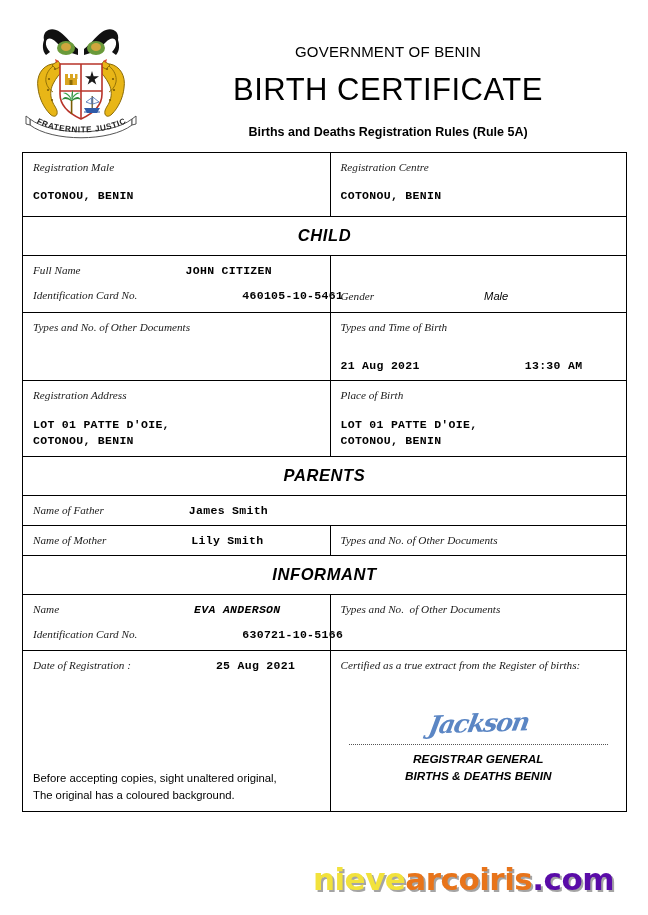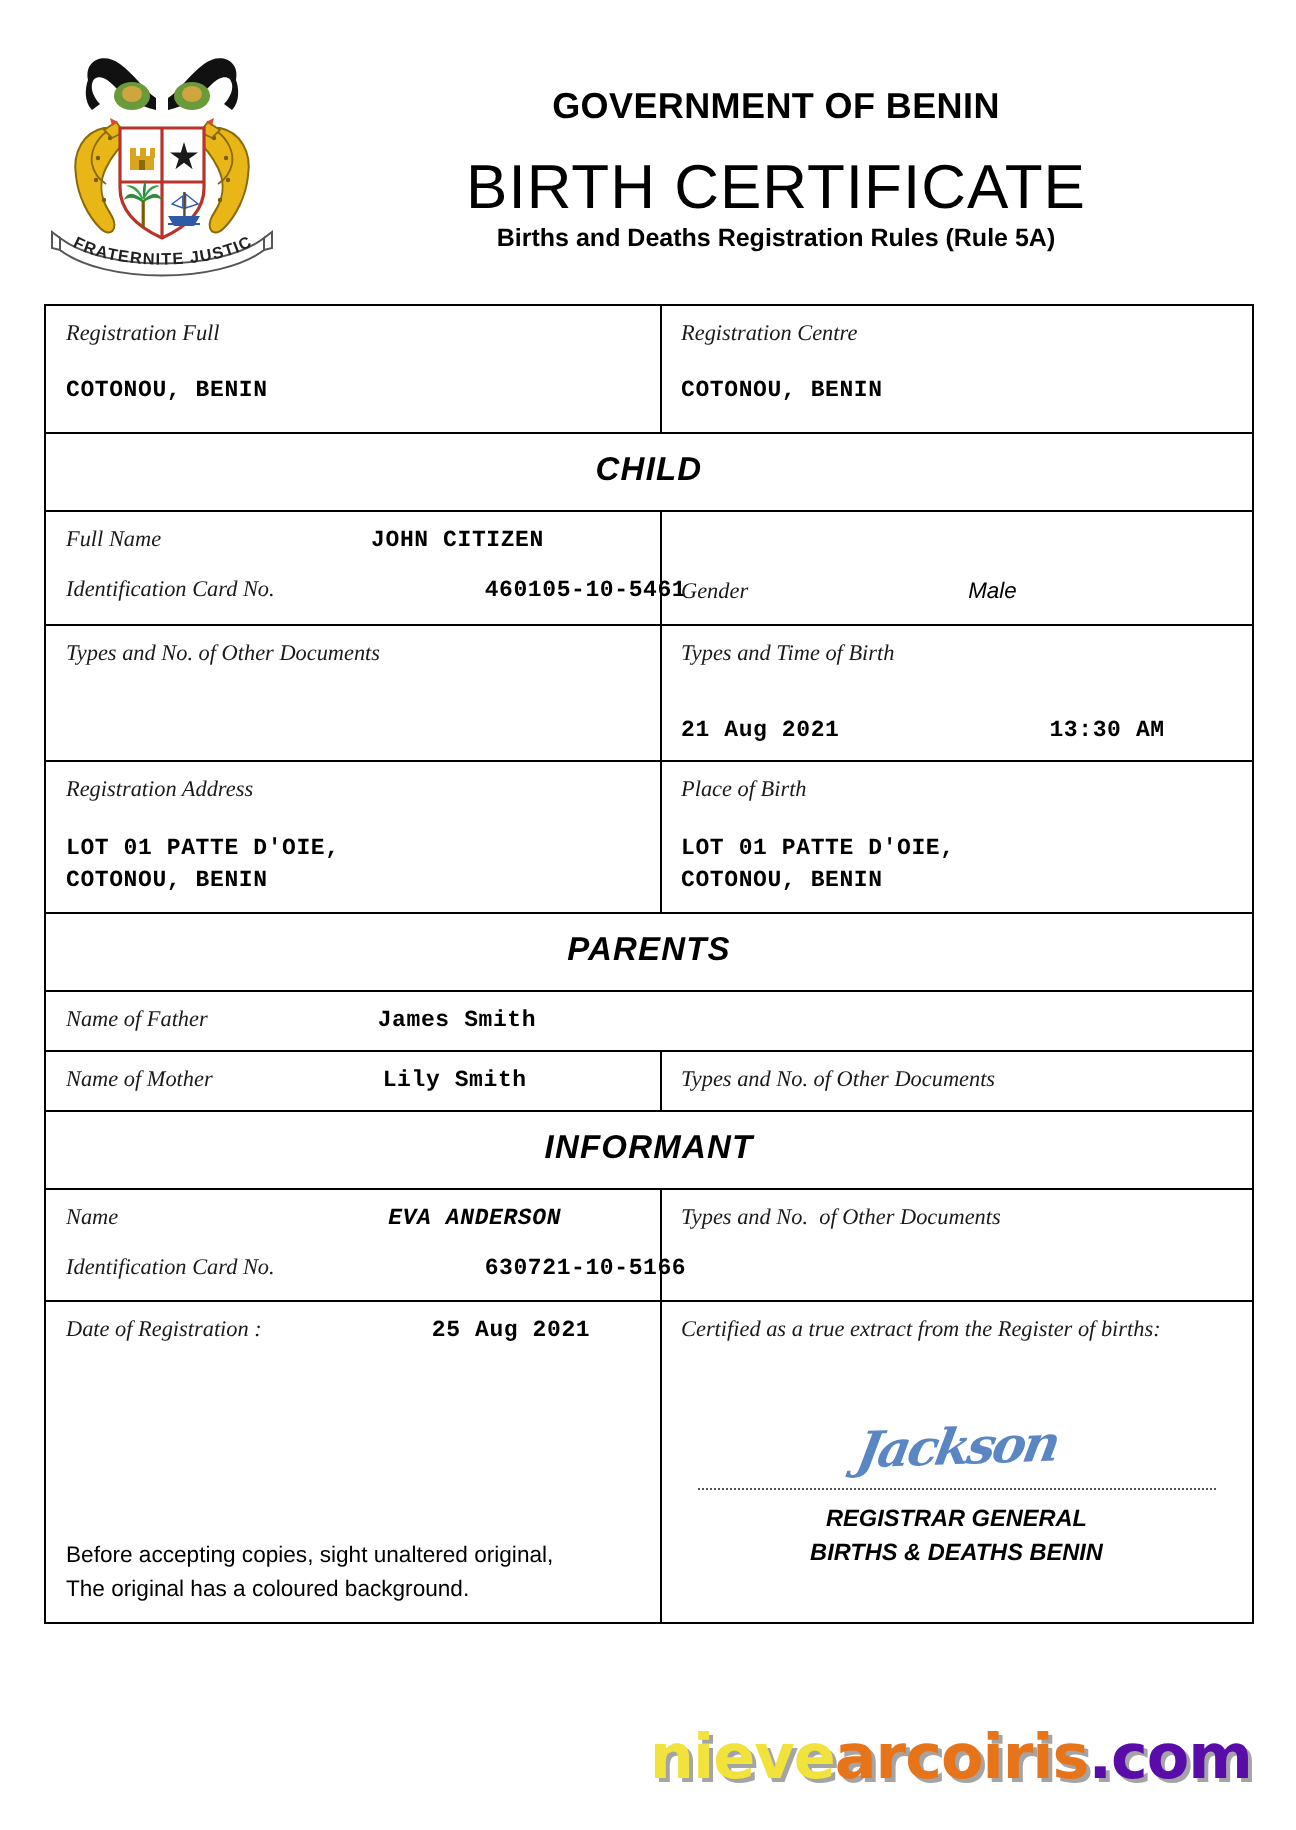--- a/index.html
+++ b/index.html
@@ -29,31 +29,32 @@
     width: 118px; height: 118px;
   }
   .header-text {
     position: absolute;
     left: 148px; top: 0;
     width: 480px;
     text-align: center;
   }
   .gov-line {
     margin-top: 43px;
-    font-size: 18px;
-    font-weight: bold;
+    font-size: 15px;
+    font-weight: normal;
     letter-spacing: 0.2px;
   }
   .main-title {
     margin-top: 12px;
     font-size: 31px;
     font-weight: normal;
     letter-spacing: 0.5px;
   }
   .rule-line {
+    margin-top: 17px;
     font-size: 12.5px;
     font-weight: bold;
   }
 
   
   .cert {
     position: absolute;
     left: 22px; top: 152px;
     width: 605px;
     border: 1.5px solid #000;
@@ -193,21 +194,21 @@
     font-style: italic;
     font-weight: bold;
     font-size: 11.8px;
     line-height: 1.45;
     white-space: pre-line;
   }
 
   
   .watermark {
     position: absolute;
-    right: 22px;
+    right: 34px;
     bottom: 18px;
     font-family: "DejaVu Sans", sans-serif;
     font-weight: bold;
     font-size: 31px;
     letter-spacing: -0.5px;
     text-shadow: 2px 2px 0 rgba(90,90,90,0.55);
     white-space: nowrap;
   }
   .wm-a { color: #f2e23c; }
   .wm-b { color: #e8741a; }
@@ -295,21 +296,21 @@
     <div class="gov-line">GOVERNMENT OF BENIN</div>
     <div class="main-title">BIRTH CERTIFICATE</div>
     <div class="rule-line">Births and Deaths Registration Rules (Rule 5A)</div>
   </div>
 </div>
 
 <div class="cert">
 
   <div class="row brow">
     <div class="cell cell-l h-regarea">
-      <div class="label">Registration Full</div>
+      <div class="label">Registration Male</div>
       <div class="value gap-top-16">COTONOU, BENIN</div>
     </div>
     <div class="cell cell-r h-regarea">
       <div class="label">Registration Centre</div>
       <div class="value gap-top-16">COTONOU, BENIN</div>
     </div>
   </div>
 
   <div class="row brow">
     <div class="cell cell-full section-band">CHILD</div>

